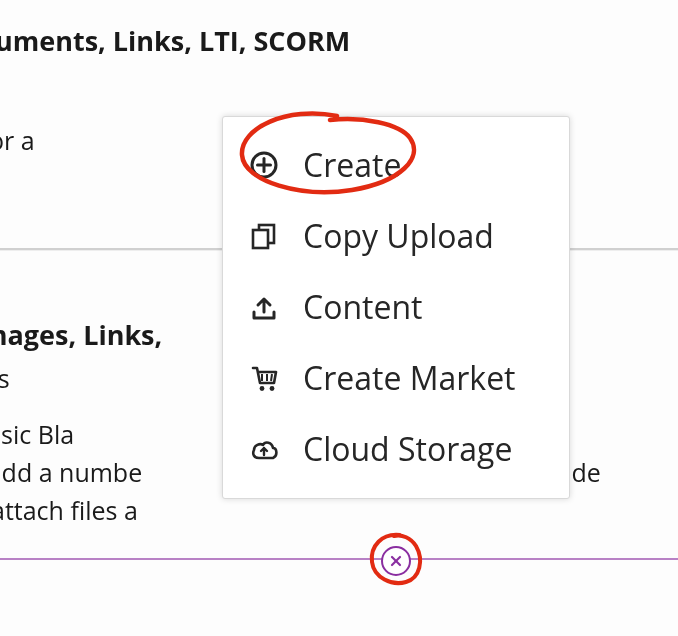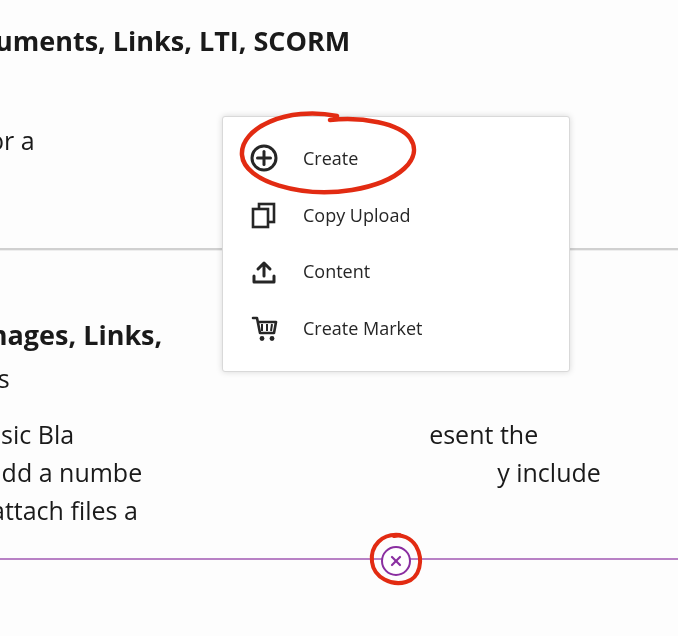--- a/index.html
+++ b/index.html
@@ -117,21 +117,21 @@
     border:1px solid #d9d9d9;
     border-radius:3px;
     box-shadow:0 0 6px rgba(0,0,0,.15);
     padding:12px 0 14px 0;
     z-index:10;
   }
   .menu-item{
     display:flex;
     align-items:center;
     padding:14px 22px 14px 22px;
-    font-size:18px;
+    font-size:32px;
     color:#262626;
     cursor:pointer;
   }
   .menu-icon{
     width:38px;
     display:flex;
     justify-content:center;
     align-items:center;
     margin-right:20px;
   }
@@ -252,20 +252,29 @@
             <path d="M4 5 L8 5 L11 20 L25 20 L27 9 L9 9" fill="none" stroke="#262626" stroke-width="2.6" stroke-linejoin="round" stroke-linecap="round"></path>
             <line x1="13" y1="11" x2="13" y2="18" stroke="#262626" stroke-width="2"></line>
             <line x1="18" y1="11" x2="18" y2="18" stroke="#262626" stroke-width="2"></line>
             <line x1="23" y1="11" x2="22" y2="18" stroke="#262626" stroke-width="2"></line>
             <circle cx="13" cy="25.5" r="2.4" fill="#262626"></circle>
             <circle cx="23" cy="25.5" r="2.4" fill="#262626"></circle>
           </svg>
         </span>
         <span>Create Market</span>
       </div>
+      <div class="menu-item">
+        <span class="menu-icon">
+          <svg width="30" height="30" viewBox="0 0 30 30">
+            <path d="M10 24 C5 24 3 20 5 16 C5 11 11 9 14 11 C16 7 23 8 24 14 C28 14 29 22 24 24 Z" fill="none" stroke="#262626" stroke-width="2.6" stroke-linejoin="round"></path>
+            <path d="M15 21 L15 14 M15 14 L12 17 M15 14 L18 17" fill="none" stroke="#262626" stroke-width="2.4" stroke-linecap="round" stroke-linejoin="round"></path>
+          </svg>
+        </span>
+        <span>Cloud Storage</span>
+      </div>
     </div>
 
   <svg class="anno-create" width="200" height="90" viewBox="0 0 200 90">
     <path d="M 105 6
              C 55 -4, 8 18, 10 45
              C 12 72, 70 88, 120 80
              C 168 72, 192 48, 178 28
              C 168 14, 130 6, 98 10" fill="none" stroke="#e22b12" stroke-width="4.5" stroke-linecap="round"></path>
   </svg>
 

